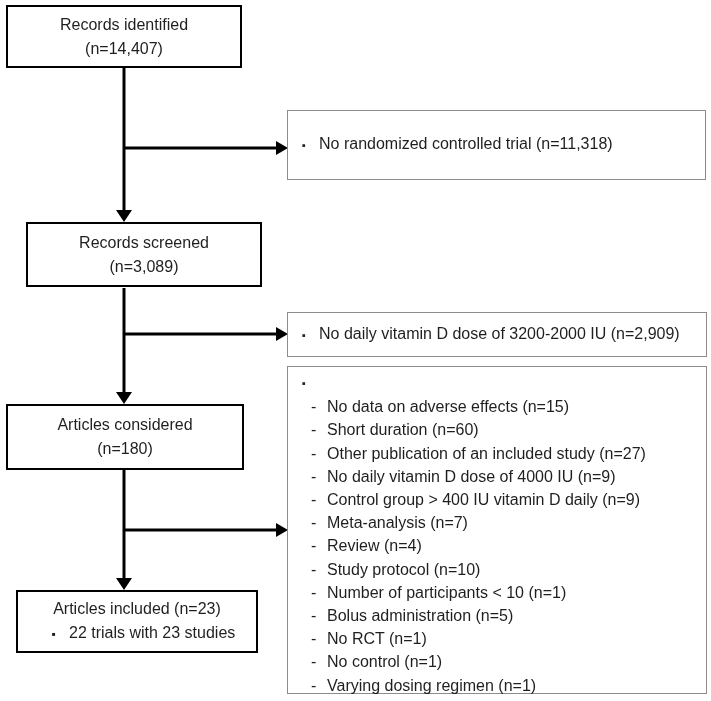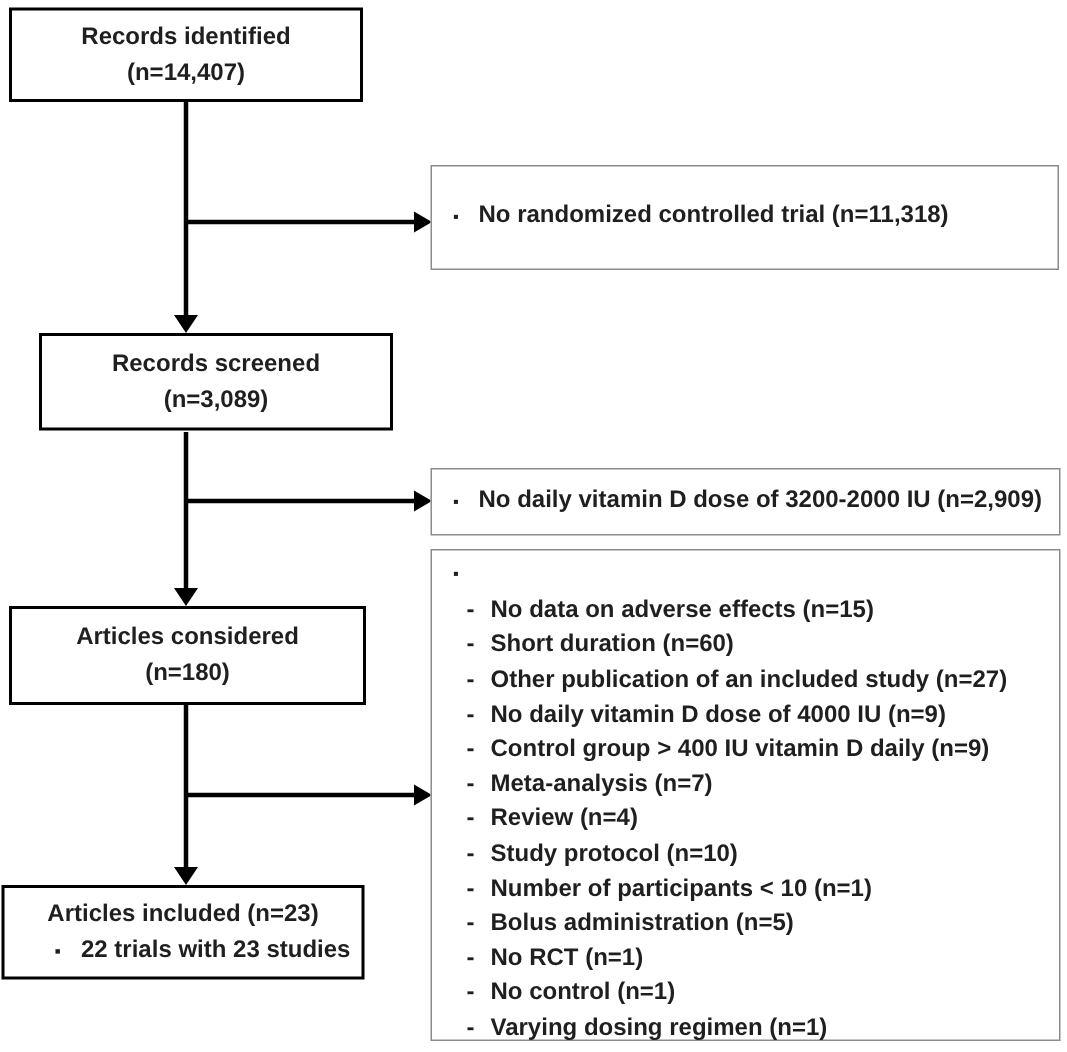--- a/index.html
+++ b/index.html
@@ -14,21 +14,20 @@
     background: var(--background);
     font-family: "Liberation Sans", "DejaVu Sans", sans-serif;
     color: var(--text);
   }
   .canvas {
     position: relative;
     width: 711px;
     height: 701px;
     background: var(--background);
     overflow: hidden;
-    font-weight: bold;
   }
   .arrow-layer {
     position: absolute;
     left: 0; top: 0;
     width: 711px; height: 701px;
     pointer-events: none;
   }
   .flow-box {
     position: absolute;
     background: var(--background);
@@ -38,21 +37,21 @@
     justify-content: center;
     align-items: center;
     font-size: 16px;
     line-height: 24px;
     text-align: center;
   }
   .flow-box .line { white-space: nowrap; }
   #box-records-identified  { left: 6px;  top: 5px;   width: 236px; height: 63px; }
   #box-records-screened    { left: 6px;  top: 222px; width: 236px; height: 65px; margin-left: 20px; }
   #box-articles-considered { left: 6px;  top: 404px; width: 238px; height: 66px; }
-  #box-articles-included   { left: 1px;  top: 590px; width: 242px; height: 63px; align-items: stretch; }
+  #box-articles-included   { left: 16px;  top: 590px; width: 242px; height: 63px; align-items: stretch; }
   #box-articles-included .line-centered { text-align: center; white-space: nowrap; }
   #box-articles-included .bullet-row {
     display: flex;
     align-items: baseline;
     padding-left: 20px;
     white-space: nowrap;
   }
   #box-articles-included .bullet-row .marker {
     width: 31px;
     font-size: 12px;

